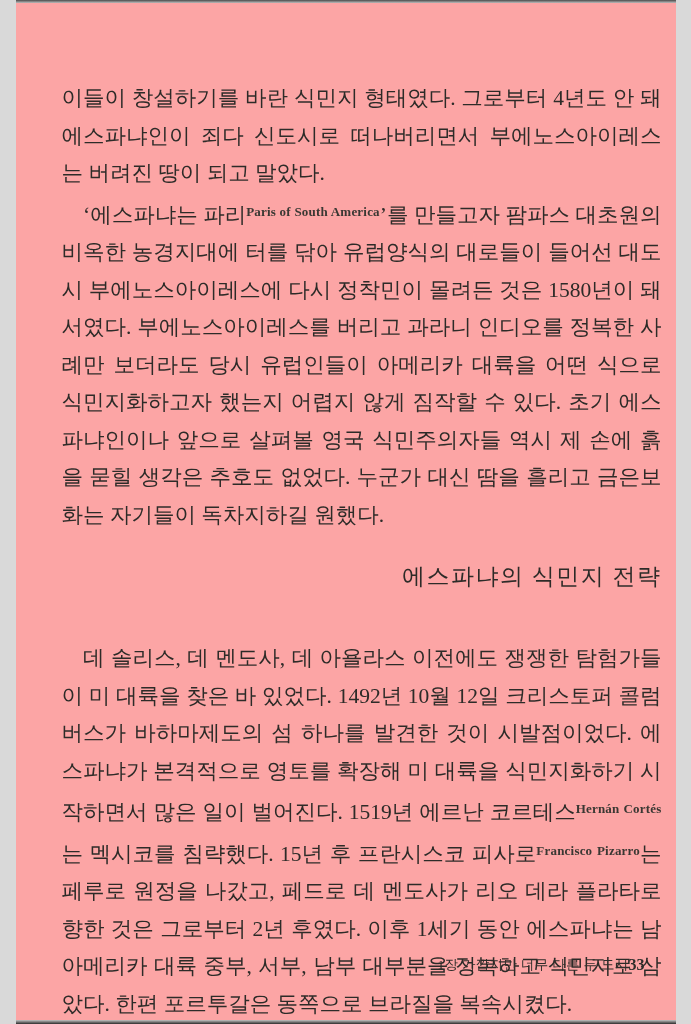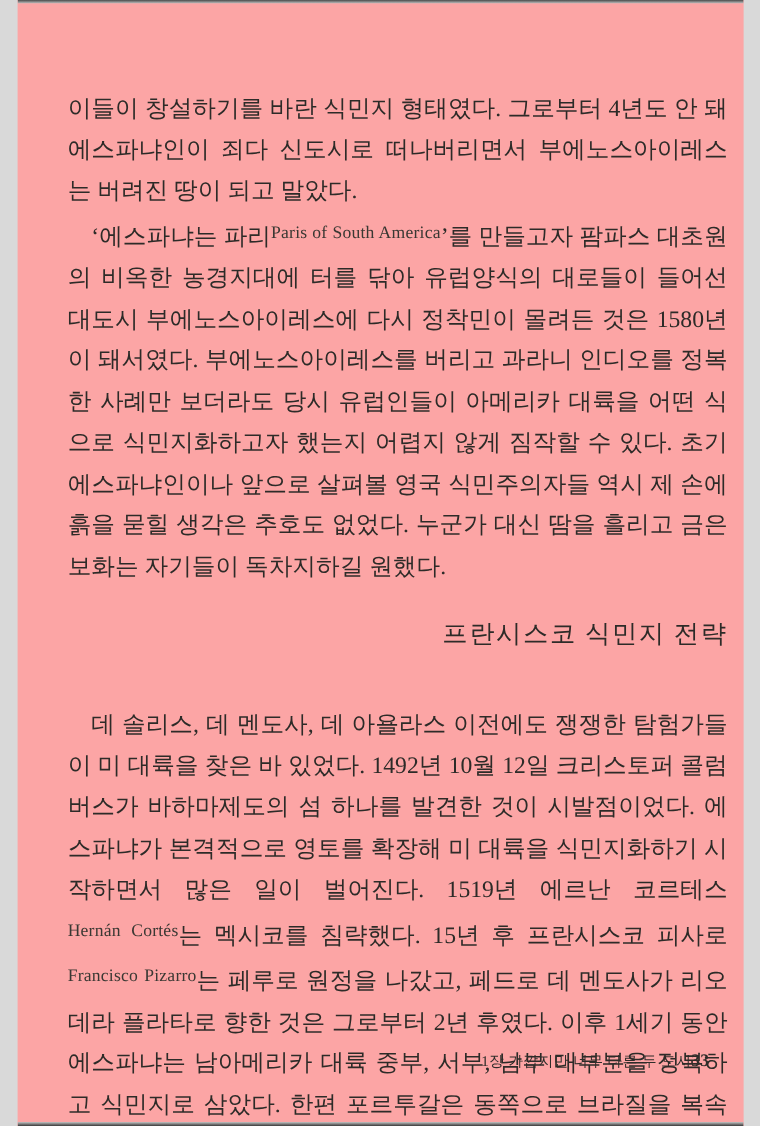--- a/index.html
+++ b/index.html
@@ -40,25 +40,26 @@
     line-height: 37.5px;
     text-align: justify;
     word-break: break-all;
     color: #2d2b28;
     text-indent: 1em;
   }
   .body-par.no-indent {
     text-indent: 0;
   }
   .sup-en {
-    font-size: 16px;
+    font-size: 13px;
     vertical-align: 6px;
     letter-spacing: 0.2px;
     white-space: nowrap;
     color: #3a3833;
+    font-weight: bold;
   }
   .section-heading {
     margin: 24px 0 44px 0;
     font-size: 23px;
     font-weight: normal;
     line-height: 38px;
     text-align: right;
     letter-spacing: 1.5px;
     color: #2d2b28;
   }
@@ -84,21 +85,21 @@
 <body>
 
 <div class="page">
   <div class="edge-top"></div>
 
   <main class="text-block">
     <p class="body-par no-indent"><span>이들이 창설하기를 바란 식민지 형태였다. 그로부터 4년도 안 돼 에스파냐인이 죄다 신도시로 떠나버리면서 부에노스아이레스는 버려진 땅이 되고 말았다.</span></p>
 
     <p class="body-par"><span>‘에스파냐는 파리</span><span class="sup-en">Paris of South America</span><span>’를 만들고자 팜파스 대초원의 비옥한 농경지대에 터를 닦아 유럽양식의 대로들이 들어선 대도시 부에노스아이레스에 다시 정착민이 몰려든 것은 1580년이 돼서였다. 부에노스아이레스를 버리고 과라니 인디오를 정복한 사례만 보더라도 당시 유럽인들이 아메리카 대륙을 어떤 식으로 식민지화하고자 했는지 어렵지 않게 짐작할 수 있다. 초기 에스파냐인이나 앞으로 살펴볼 영국 식민주의자들 역시 제 손에 흙을 묻힐 생각은 추호도 없었다. 누군가 대신 땀을 흘리고 금은보화는 자기들이 독차지하길 원했다.</span></p>
 
-    <h2 class="section-heading">프란시스코 식민지 전략</h2>
+    <h2 class="section-heading">에스파냐의 식민지 전략</h2>
 
     <p class="body-par"><span>데 솔리스, 데 멘도사, 데 아욜라스 이전에도 쟁쟁한 탐험가들이 미 대륙을 찾은 바 있었다. 1492년 10월 12일 크리스토퍼 콜럼버스가 바하마제도의 섬 하나를 발견한 것이 시발점이었다. 에스파냐가 본격적으로 영토를 확장해 미 대륙을 식민지화하기 시작하면서 많은 일이 벌어진다. 1519년 에르난 코르테스</span><span class="sup-en">Hernán Cortés</span><span>는 멕시코를 침략했다. 15년 후 프란시스코 피사로</span><span class="sup-en">Francisco Pizarro</span><span>는 페루로 원정을 나갔고, 페드로 데 멘도사가 리오 데라 플라타로 향한 것은 그로부터 2년 후였다. 이후 1세기 동안 에스파냐는 남아메리카 대륙 중부, 서부, 남부 대부분을 정복하고 식민지로 삼았다. 한편 포르투갈은 동쪽으로 브라질을 복속시켰다.</span></p>
   </main>
 
   <footer class="page-footer">
     <span class="footer-chapter">1장 가깝지만 너무 다른 두 도시</span>
     <span class="footer-pagenum">33</span>
   </footer>
 
   <div class="edge-bottom"></div>

